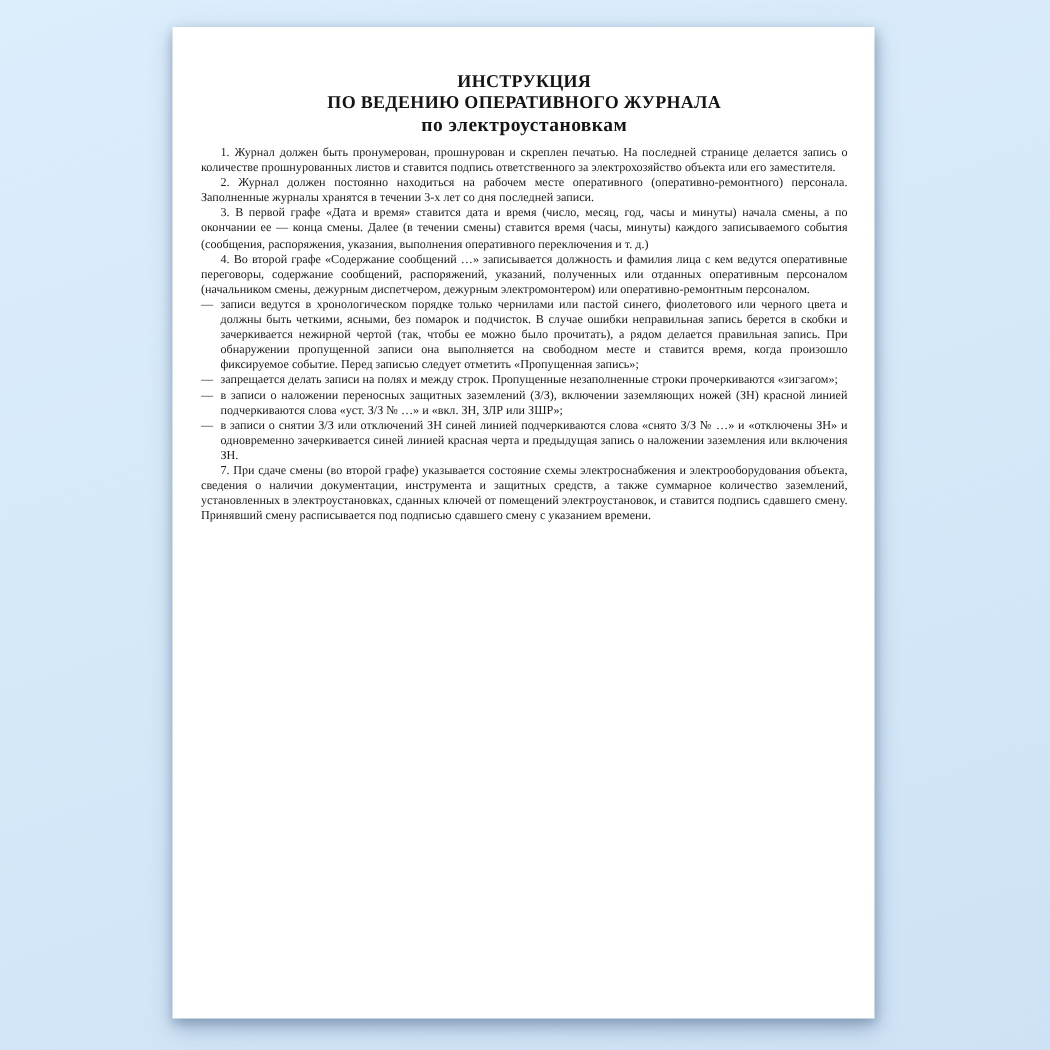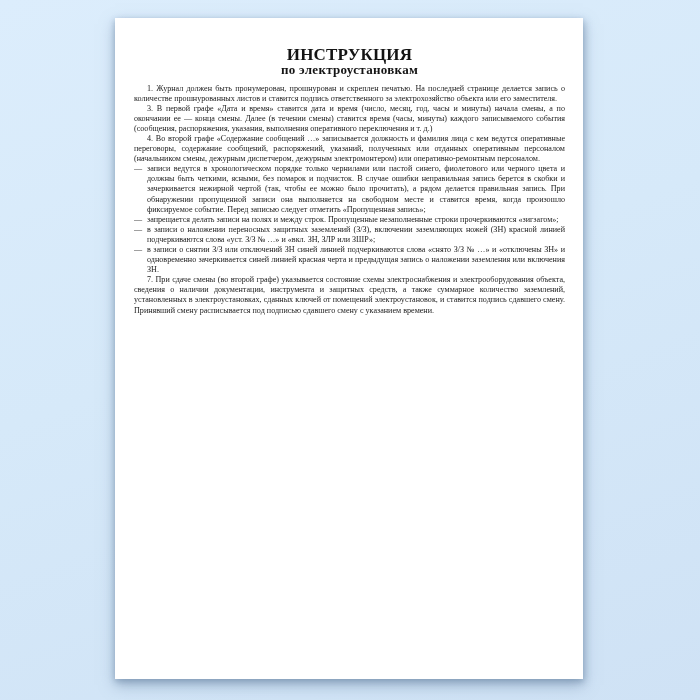--- a/index.html
+++ b/index.html
@@ -29,21 +29,21 @@
   .content {
     padding: 30px 18px 0 19px;
   }
   .title-line {
     text-align: center;
     font-weight: bold;
     color: #141414;
     margin: 0;
   }
   .title-sm {
-    font-size: 17px;
+    font-size: 12px;
     line-height: 13.5px;
     letter-spacing: 0.2px;
   }
   .title-lg {
     font-size: 13px;
     line-height: 16px;
     letter-spacing: 0.3px;
     margin-bottom: 6px;
   }
   .body-text {
@@ -69,24 +69,26 @@
     top: 0;
   }
 </style>
 </head>
 <body>
 
 <div class="page">
   <div class="content">
 
     <div class="title-line title-sm">ИНСТРУКЦИЯ</div>
+    <div class="title-line title-sm">ПО ВЕДЕНИЮ ОПЕРАТИВНОГО ЖУРНАЛА</div>
     <div class="title-line title-lg">по электроустановкам</div>
 
     <div class="body-text">
       <p>1. Журнал должен быть пронумерован, прошнурован и скреплен печатью. На последней странице делается запись о количестве прошнурованных листов и ставится подпись ответственного за электрохозяйство объекта или его заместителя.</p>
+      <p>2. Журнал должен постоянно находиться на рабочем месте оперативного (оперативно-ремонтного) персонала. Заполненные журналы хранятся в течении 3-х лет со дня последней записи.</p>
       <p>3. В первой графе «Дата и время» ставится дата и время (число, месяц, год, часы и минуты) начала смены, а по окончании ее — конца смены. Далее (в течении смены) ставится время (часы, минуты) каждого записываемого события (сообщения, распоряжения, указания, выполнения оперативного переключения и т. д.)</p>
       <p>4. Во второй графе «Содержание сообщений …» записывается должность и фамилия лица с кем ведутся оперативные переговоры, содержание сообщений, распоряжений, указаний, полученных или отданных оперативным персоналом (начальником смены, дежурным диспетчером, дежурным электромонтером) или оперативно-ремонтным персоналом.</p>
 
       <div class="li">
         <span class="dash">—</span>
         <span>записи ведутся в хронологическом порядке только чернилами или пастой синего, фиолетового или черного цвета и должны быть четкими, ясными, без помарок и подчисток. В случае ошибки неправильная запись берется в скобки и зачеркивается нежирной чертой (так, чтобы ее можно было прочитать), а рядом делается правильная запись. При обнаружении пропущенной записи она выполняется на свободном месте и ставится время, когда произошло фиксируемое событие. Перед записью следует отметить «Пропущенная запись»;</span>
       </div>
       <div class="li">
         <span class="dash">—</span>
         <span>запрещается делать записи на полях и между строк. Пропущенные незаполненные строки прочеркиваются «зигзагом»;</span>

